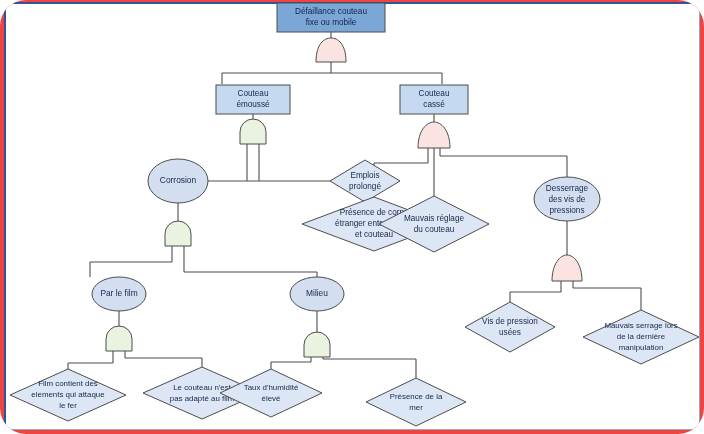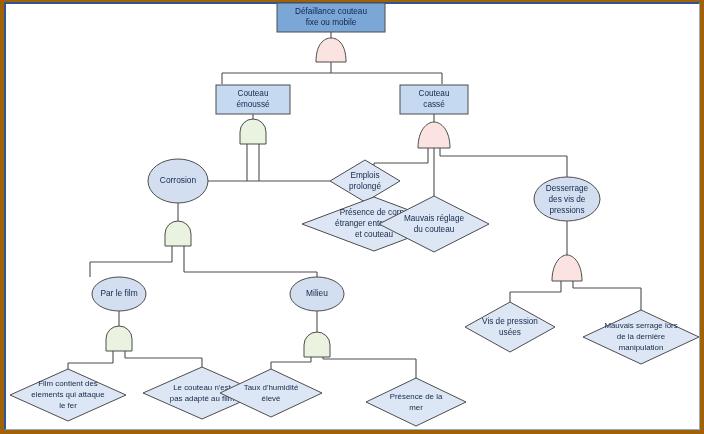--- a/index.html
+++ b/index.html
@@ -1,21 +1,22 @@
 <!DOCTYPE html>
 <html><head>
 <meta charset="utf-8">
 <style>
   html,body{margin:0;padding:0;background:#ffffff;}
   body{font-family:"Liberation Sans", sans-serif;}
   #page{
     position:relative;
     width:704px;height:434px;
-    background:#a16207;
+    background:#ef4444;
     overflow:hidden;
+    border-radius:26px;
   }
   #canvas{
     position:absolute;
     left:4px;top:2px;
     width:696px;height:428px;
     background:#ffffff;
     border-left:2px solid #2e5596;
     border-top:2px solid #2e5596;
     border-right:1px solid #9aa9bd;
     border-bottom:1px solid #9aa9bd;

